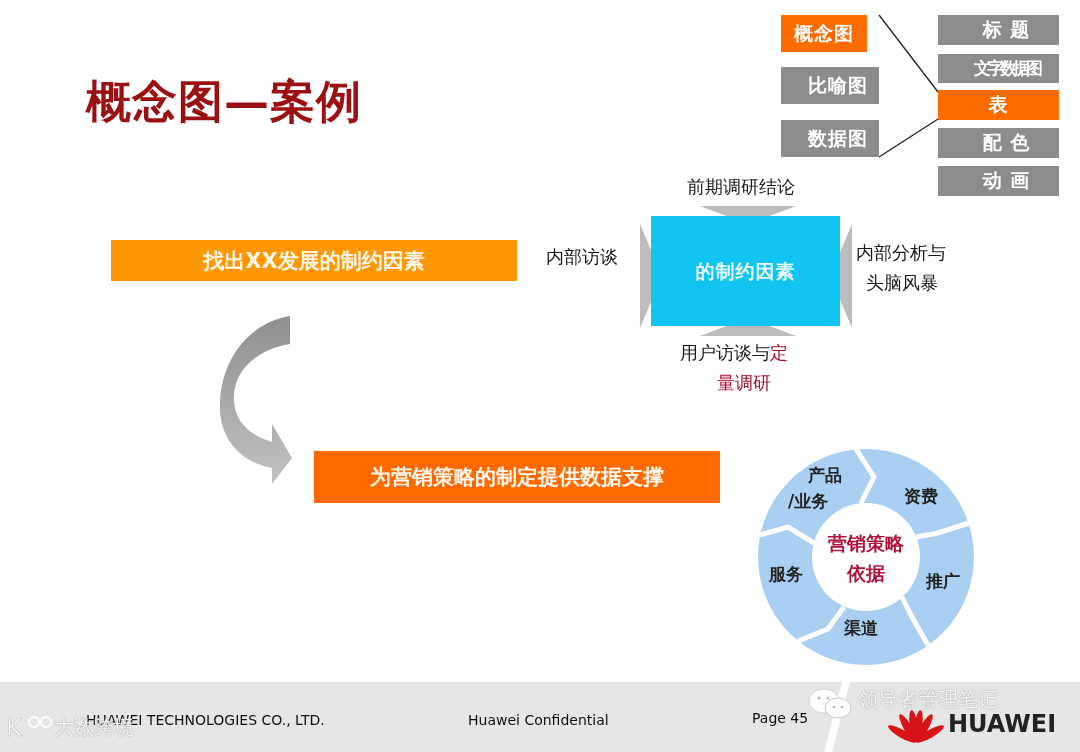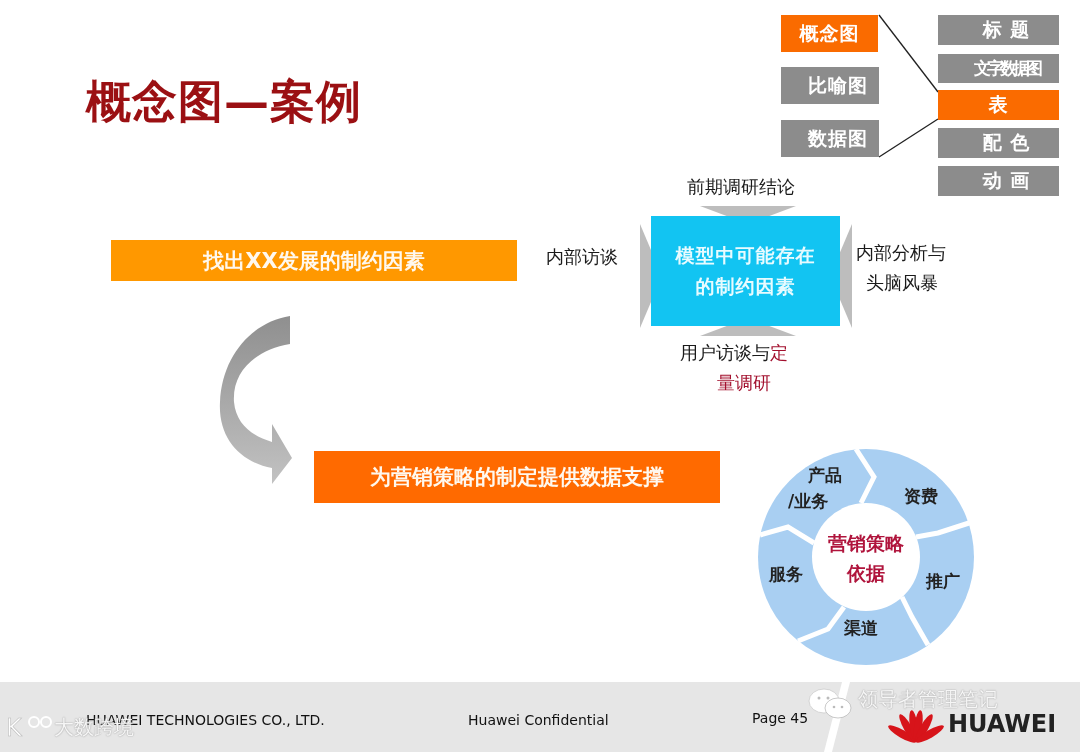--- a/index.html
+++ b/index.html
@@ -34,21 +34,21 @@
 </head>
 <body>
 
 <div class="abs title">概念图—案例</div>
 
 <svg class="abs" style="left:0;top:0;" width="1080" height="752">
   <line x1="879" y1="15" x2="938" y2="92" stroke="#222" stroke-width="1.3"></line>
   <line x1="879" y1="157" x2="938" y2="119" stroke="#222" stroke-width="1.3"></line>
 </svg>
 
-<div class="nav-box nav-orange" style="left:781px;top:15px;width:97px;height:37px;">概念图</div>
+<div class="nav-box nav-orange" style="left:781px;top:15px;width:86px;height:37px;">概念图</div>
 <div class="nav-box nav-gray" style="left:781px;top:67px;width:98px;height:37px;">比喻图</div>
 <div class="nav-box nav-gray" style="left:781px;top:120px;width:98px;height:37px;">数据图</div>
 
 <div class="nav-box nav-gray" style="left:938px;top:15px;width:121px;height:30px;">标 题</div>
 <div class="nav-box nav-gray nav-garbled" style="left:938px;top:54px;width:121px;height:29px;">文字数据图</div>
 <div class="nav-box nav-orange" style="left:938px;top:90px;width:121px;height:30px;">表</div>
 <div class="nav-box nav-gray" style="left:938px;top:128px;width:121px;height:30px;">配 色</div>
 <div class="nav-box nav-gray" style="left:938px;top:166px;width:121px;height:30px;">动 画</div>
 
 <div class="bar bar1">找出XX发展的制约因素</div>
@@ -66,21 +66,20 @@
 </svg>
 
 <svg class="abs" style="left:0;top:0;" width="1080" height="752">
   <polygon points="700,206 796,206 748,224" fill="#bdbdbd"></polygon>
   <polygon points="700,336 796,336 748,318" fill="#bdbdbd"></polygon>
   <polygon points="640,224 640,328 662,276" fill="#bdbdbd"></polygon>
   <polygon points="852,224 852,328 830,276" fill="#bdbdbd"></polygon>
 </svg>
 
 <div class="abs center-box">
-  <span>模型中可能存在</span>
   <span>的制约因素</span>
 </div>
 
 <div class="lbl" style="left:687px;top:172px;">前期调研结论</div>
 <div class="lbl" style="left:546px;top:242px;">内部访谈</div>
 <div class="lbl" style="left:856px;top:238px;">内部分析与</div>
 <div class="lbl" style="left:866px;top:268px;">头脑风暴</div>
 <div class="lbl" style="left:680px;top:338px;">
   <span>用户访谈与</span><span class="red">定</span>
 </div>

